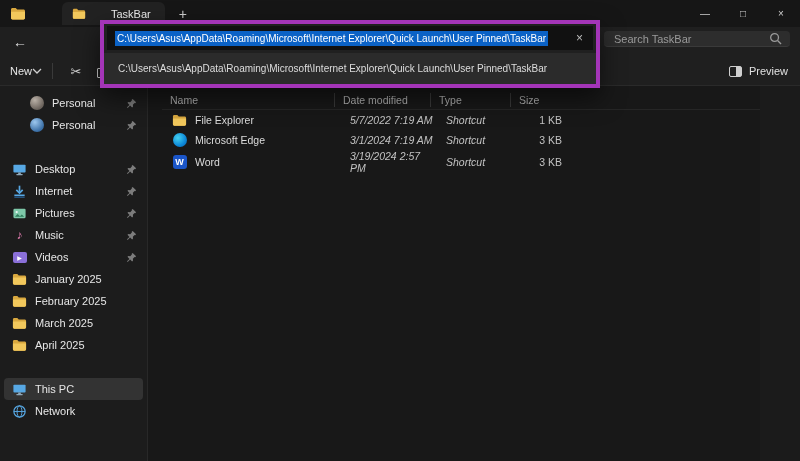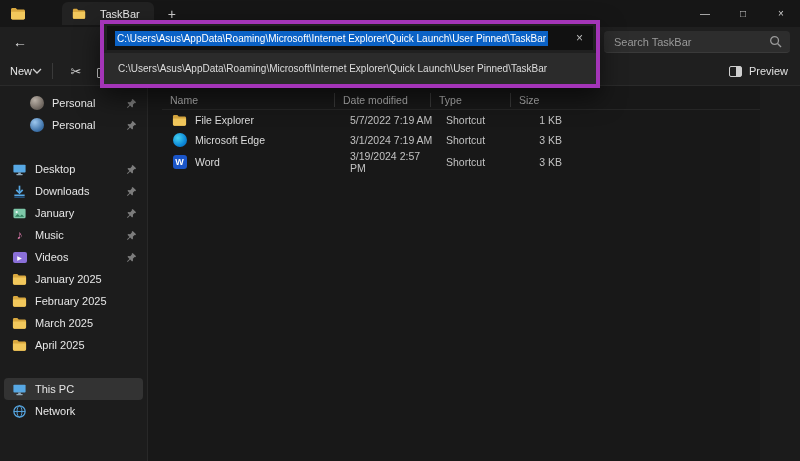--- a/index.html
+++ b/index.html
@@ -4,35 +4,35 @@
 <style>
   * { box-sizing: border-box; margin: 0; padding: 0; }
   html,body { width:800px; height:461px; overflow:hidden; background:#141414;
               font-family:"Liberation Sans", sans-serif; color:#e6e6e6; }
   .window { position:relative; width:800px; height:461px; background:#1b1b1b; overflow:hidden; }
 
   
   .tabbar { position:absolute; left:0; top:0; width:800px; height:27px; background:#161616;
             display:flex; align-items:center; }
   .win-app-icon { width:16px; height:16px; margin:0 10px 0 10px; flex:0 0 auto; }
-  .tab { display:flex; align-items:center; gap:14px; height:23px; margin-left:26px; padding:0 14px 0 10px;
+  .tab { display:flex; align-items:center; gap:25px; height:23px; margin-left:26px; padding:0 14px 0 10px;
          background:#222; border-radius:6px 6px 0 0; font-size:11px; color:#eee; }
   .tab .ticon { width:14px; height:14px; }
   .newtab { width:24px; height:22px; margin-left:6px; background:transparent; border:none; color:#cfcfcf;
             font-size:14px; line-height:22px; text-align:center; border-radius:4px; cursor:pointer; }
   .wincontrols { margin-left:auto; display:flex; height:27px; }
   .wincontrols button { width:38px; height:27px; background:transparent; border:none; color:#cfcfcf;
             font-size:10px; cursor:pointer; font-family:"Liberation Sans", sans-serif; }
 
   
   .navrow { position:absolute; left:0; top:27px; width:800px; height:30px; background:#1f1f1f;
             display:flex; align-items:center; }
   .navbtn { width:28px; height:26px; background:transparent; border:none; color:#e0e0e0; font-size:14px;
             cursor:pointer; margin-left:6px; border-radius:4px; }
-  .searchbox { position:absolute; right:10px; top:4px; width:186px; height:22px; background:#2d2d2d;
+  .searchbox { position:absolute; right:10px; top:4px; width:186px; height:16px; background:#2d2d2d;
                border-radius:4px; border-bottom:1px solid #3a3a3a; display:flex; align-items:center; }
   .searchbox input { flex:1; background:transparent; border:none; outline:none; color:#cfcfcf;
                font-size:11px; padding:0 4px 0 10px; font-family:"Liberation Sans", sans-serif; }
   .searchbox input::placeholder { color:#9a9a9a; }
   .search-ic { width:13px; height:13px; margin-right:8px; flex:0 0 auto; }
 
   
   .toolbar { position:absolute; left:0; top:57px; width:800px; height:29px; background:#1f1f1f;
              border-bottom:1px solid #2a2a2a; display:flex; align-items:center; }
   .tb-new { display:flex; align-items:center; gap:0; margin-left:10px; background:transparent; border:none;
@@ -69,21 +69,21 @@
 
   .main { flex:1; height:100%; background:#181818; position:relative; }
   .listgrid { display:grid; grid-template-columns:172px 96px 80px 58px; align-items:center; }
   .lheader { margin:4px 0 0 14px; height:20px; font-size:10.5px; color:#b4b4b4;
              border-bottom:1px solid #262626; }
   .hcell { padding-left:8px; height:14px; line-height:14px; cursor:pointer; }
   .hcell + .hcell { border-left:1px solid #3a3a3a; }
   .hcell.size { text-align:left; }
   .frow { margin-left:22px; height:20px; font-size:10.5px; color:#dcdcdc; cursor:pointer; }
   .cell-name { display:flex; align-items:center; gap:8px; padding-left:2px; }
-  .cell-date, .cell-type { padding-left:8px; color:#c2c2c2; }
+  .cell-date, .cell-type { padding-left:8px; color:#c2c2c2;font-style:italic; }
   .cell-size { text-align:right; padding-right:14px; color:#c2c2c2; }
   .f-ic { width:15px; height:15px; flex:0 0 auto; display:flex; align-items:center; justify-content:center; }
   .edge-ic { width:14px; height:14px; border-radius:50%;
              background:radial-gradient(circle at 35% 35%, #45d1f0, #0c88d8 60%, #0a5ea8); }
   .word-ic { width:14px; height:14px; border-radius:3px; background:#1a55c8; color:#fff; font-size:9px;
              font-weight:bold; display:flex; align-items:center; justify-content:center; }
 
   
   .annotation { position:absolute; left:100px; top:20px; width:500px; height:68px;
                 border:4px solid #a435b8; z-index:50; background:#202020;
@@ -216,30 +216,30 @@
           </svg>
         <span>Desktop</span>
         <svg class="pin">
             <use href="#i-pin"></use>
           </svg>
       </div>
       <div class="sb-item">
         <svg class="sb-ic">
             <use href="#i-down"></use>
           </svg>
-        <span>Downloads</span>
+        <span>Internet</span>
         <svg class="pin">
             <use href="#i-pin"></use>
           </svg>
       </div>
       <div class="sb-item">
         <svg class="sb-ic">
             <use href="#i-pic"></use>
           </svg>
-        <span>January</span>
+        <span>Pictures</span>
         <svg class="pin">
             <use href="#i-pin"></use>
           </svg>
       </div>
       <div class="sb-item">
         <span class="sb-ic glyph-music">♪</span>
         <span>Music</span>
         <svg class="pin">
             <use href="#i-pin"></use>
           </svg>

